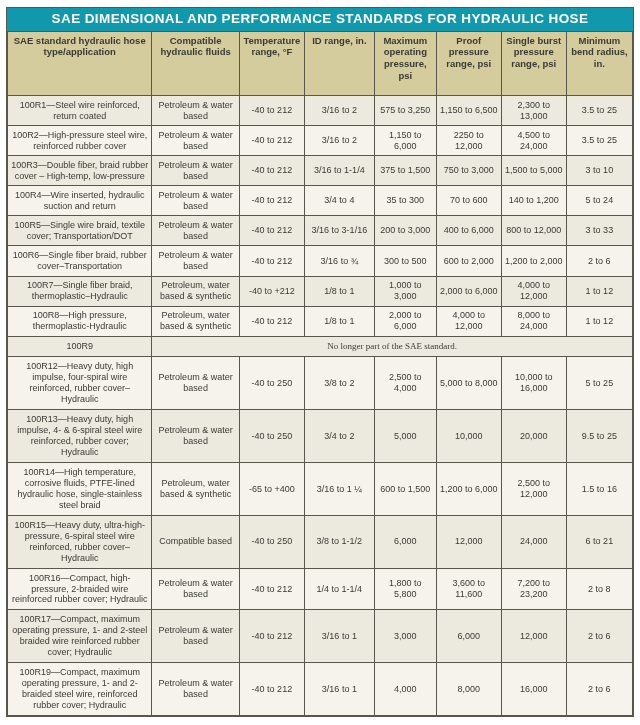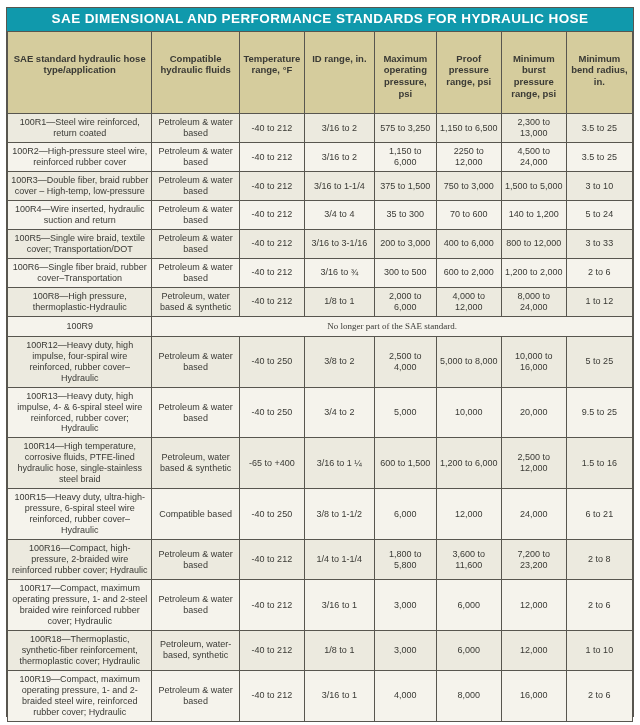--- a/index.html
+++ b/index.html
@@ -44,21 +44,21 @@
     vertical-align:middle;
     font-size:9px;
     line-height:1.22;
     padding:3px 3px;
     overflow:hidden;
   }
   thead th{
     background:var(--header-bg);
     font-weight:bold;
     font-size:9.5px;
-    padding:21px 2px 14px 2px;
+    padding:3px 2px 14px 2px;
     vertical-align:top;
   }
   tbody tr:nth-child(odd) td{background:var(--row-odd);}
   tbody tr:nth-child(even) td{background:var(--row-even);}
   tbody td.note-cell{font-size:9px;font-family:Liberation Serif, serif;}
   tbody tr.defunct td{padding:4px 2px;}
 </style>
 </head>
 <body>
 
@@ -76,21 +76,21 @@
         <col style="width: 10.6%;">
       </colgroup>
     <thead>
       <tr id="header-row">
           <th>SAE standard hydraulic hose type/application</th>
           <th>Compatible hydraulic fluids</th>
           <th>Temperature range, °F</th>
           <th>ID range, in.</th>
           <th>Maximum operating pressure, psi</th>
           <th>Proof pressure range, psi</th>
-          <th>Minimum burst pressure range, psi</th>
+          <th>Single burst pressure range, psi</th>
           <th>Minimum bend radius, in.</th>
         </tr>
     </thead>
     <tbody id="body-rows">
         <tr>
           <td>100R1—Steel wire reinforced, return coated</td>
           <td>Petroleum &amp; water based</td>
           <td>-40 to 212</td>
           <td>3/16 to 2</td>
           <td>575 to 3,250</td>
@@ -140,20 +140,30 @@
         </tr>
         <tr>
           <td>100R6—Single fiber braid, rubber cover–Transportation</td>
           <td>Petroleum &amp; water based</td>
           <td>-40 to 212</td>
           <td>3/16 to ¾</td>
           <td>300 to 500</td>
           <td>600 to 2,000</td>
           <td>1,200 to 2,000</td>
           <td>2 to 6</td>
+        </tr>
+        <tr>
+          <td>100R7—Single fiber braid, thermoplastic–Hydraulic</td>
+          <td>Petroleum, water based &amp; synthetic</td>
+          <td>-40 to +212</td>
+          <td>1/8 to 1</td>
+          <td>1,000 to 3,000</td>
+          <td>2,000 to 6,000</td>
+          <td>4,000 to 12,000</td>
+          <td>1 to 12</td>
         </tr>
         <tr>
           <td>100R8—High pressure, thermoplastic-Hydraulic</td>
           <td>Petroleum, water based &amp; synthetic</td>
           <td>-40 to 212</td>
           <td>1/8 to 1</td>
           <td>2,000 to 6,000</td>
           <td>4,000 to 12,000</td>
           <td>8,000 to 24,000</td>
           <td>1 to 12</td>
@@ -216,30 +226,20 @@
           <td>100R17—Compact, maximum operating pressure, 1- and 2-steel braided wire reinforced rubber cover; Hydraulic</td>
           <td>Petroleum &amp; water based</td>
           <td>-40 to 212</td>
           <td>3/16 to 1</td>
           <td>3,000</td>
           <td>6,000</td>
           <td>12,000</td>
           <td>2 to 6</td>
         </tr>
         <tr>
-          <td>100R18—Thermoplastic, synthetic-fiber reinforcement, thermoplastic cover;  Hydraulic</td>
-          <td>Petroleum, water-based, synthetic</td>
-          <td>-40 to 212</td>
-          <td>1/8 to 1</td>
-          <td>3,000</td>
-          <td>6,000</td>
-          <td>12,000</td>
-          <td>1 to 10</td>
-        </tr>
-        <tr>
           <td>100R19—Compact, maximum operating pressure, 1- and 2-braided steel wire, reinforced rubber cover; Hydraulic</td>
           <td>Petroleum &amp; water based</td>
           <td>-40 to 212</td>
           <td>3/16 to 1</td>
           <td>4,000</td>
           <td>8,000</td>
           <td>16,000</td>
           <td>2 to 6</td>
         </tr>
       </tbody>

